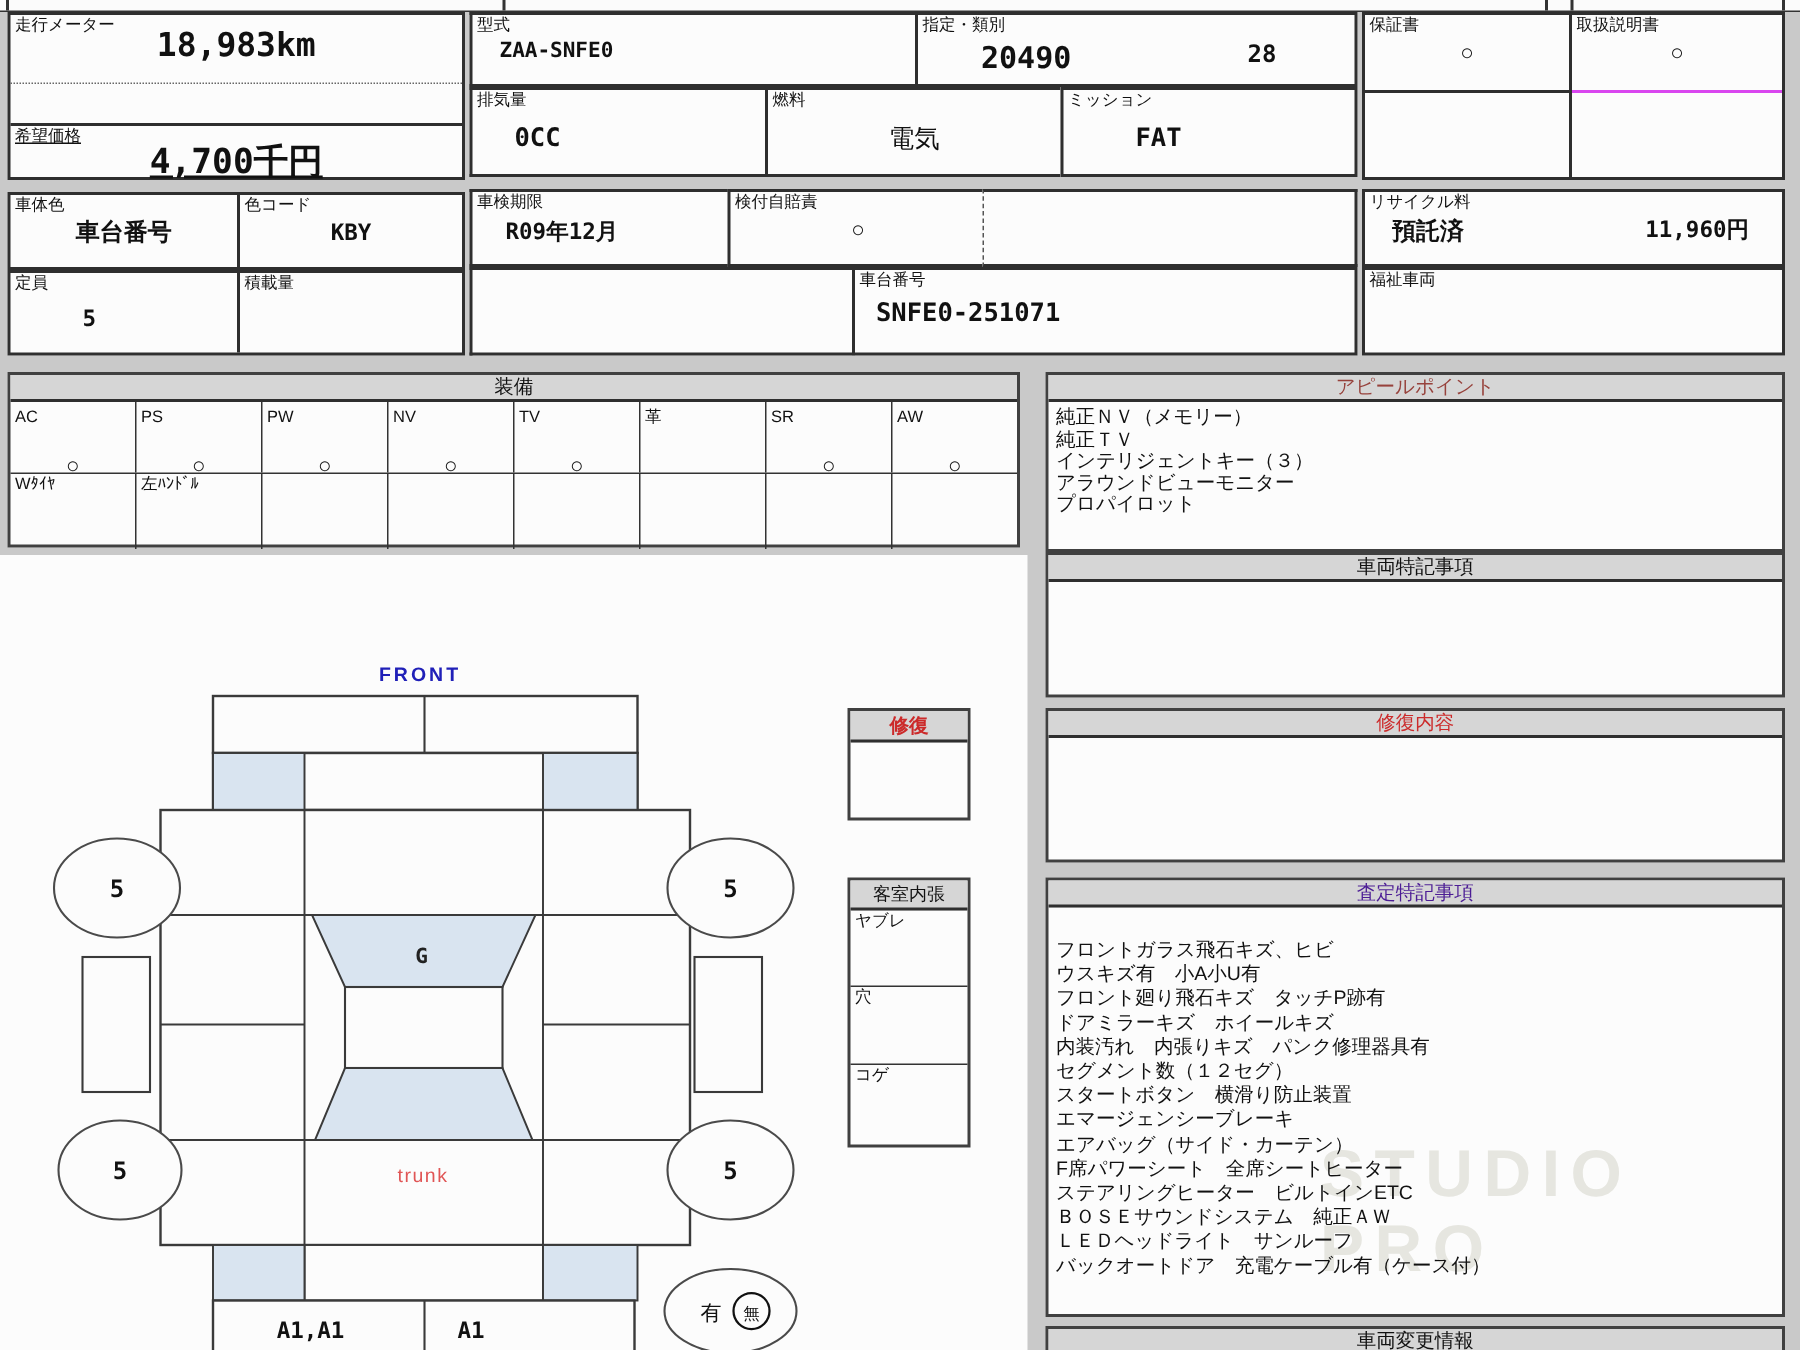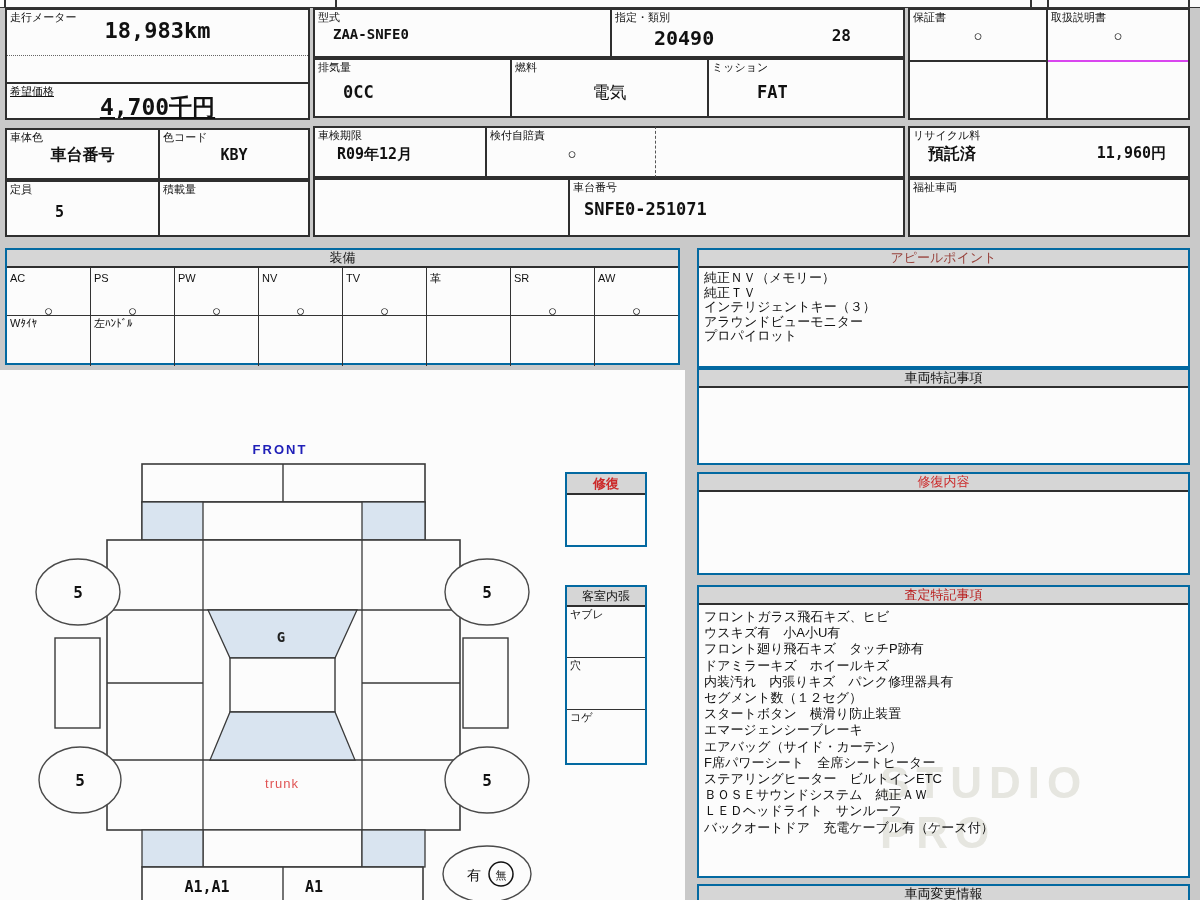--- a/index.html
+++ b/index.html
@@ -3,21 +3,21 @@
 <meta charset="utf-8">
 <style>
   html,body{margin:0;padding:0;}
   #sheet{position:relative;width:1200px;height:900px;background:#c9c9c9;overflow:hidden;
          font-family:"Liberation Sans",sans-serif;color:#111;}
   .cell{position:absolute;background:#fcfcfc;border:2px solid #2f2f2f;box-sizing:border-box;}
   .lbl{font-size:11px;line-height:12px;padding:1px 3px;color:#111;white-space:nowrap;}
   .mono{font-family:"DejaVu Sans Mono",monospace;font-weight:bold;}
   .hdrbar{background:#d6d6d6;border-bottom:2px solid #2f2f2f;text-align:center;
           font-size:13px;line-height:16px;height:16px;box-sizing:content-box;}
-  .section{position:absolute;background:#fcfcfc;border:2px solid #0369a1;box-sizing:border-box;}
+  .section{position:absolute;background:#fcfcfc;border:2px solid #404040;box-sizing:border-box;}
   .red{color:#cc2a2a;}
   .maroon{color:#97423c;}
   .lines{font-size:13px;padding:3px 5px;}
   .strip-tick{position:absolute;top:0;width:2px;height:7px;background:#333;}
   .eqrow{display:flex;}
   .eqcell{flex:1;border-right:1px solid #333;position:relative;box-sizing:border-box;}
   .eqcell:last-child{border-right:none;}
   .circ{text-align:center;font-size:15px;padding-top:16px;}
   .grid2{display:grid;height:100%;}
   .wm{position:absolute;left:880px;top:758px;font-size:44px;font-weight:bold;
@@ -244,22 +244,22 @@
 
   <div class="section" style="left:697px;top:368px;width:493px;height:97px;">
     <div class="hdrbar">車両特記事項</div>
   </div>
 
   <div class="section" style="left:697px;top:472px;width:493px;height:103px;">
     <div class="hdrbar red">修復内容</div>
   </div>
 
   <div class="section" style="left:697px;top:585px;width:493px;height:293px;">
-    <div class="hdrbar" style="color:#b91c1c;">査定特記事項</div>
-    <div class="lines" style="line-height:16.2px;padding-top:4px;">
+    <div class="hdrbar" style="color:#4c1d95;">査定特記事項</div>
+    <div class="lines" style="line-height:16.2px;padding-top:20px;">
       <div>フロントガラス飛石キズ、ヒビ</div>
       <div>ウスキズ有　小A小U有</div>
       <div>フロント廻り飛石キズ　タッチP跡有</div>
       <div>ドアミラーキズ　ホイールキズ</div>
       <div>内装汚れ　内張りキズ　パンク修理器具有</div>
       <div>セグメント数（１２セグ）</div>
       <div>スタートボタン　横滑り防止装置</div>
       <div>エマージェンシーブレーキ</div>
       <div>エアバッグ（サイド・カーテン）</div>
       <div>F席パワーシート　全席シートヒーター</div>

